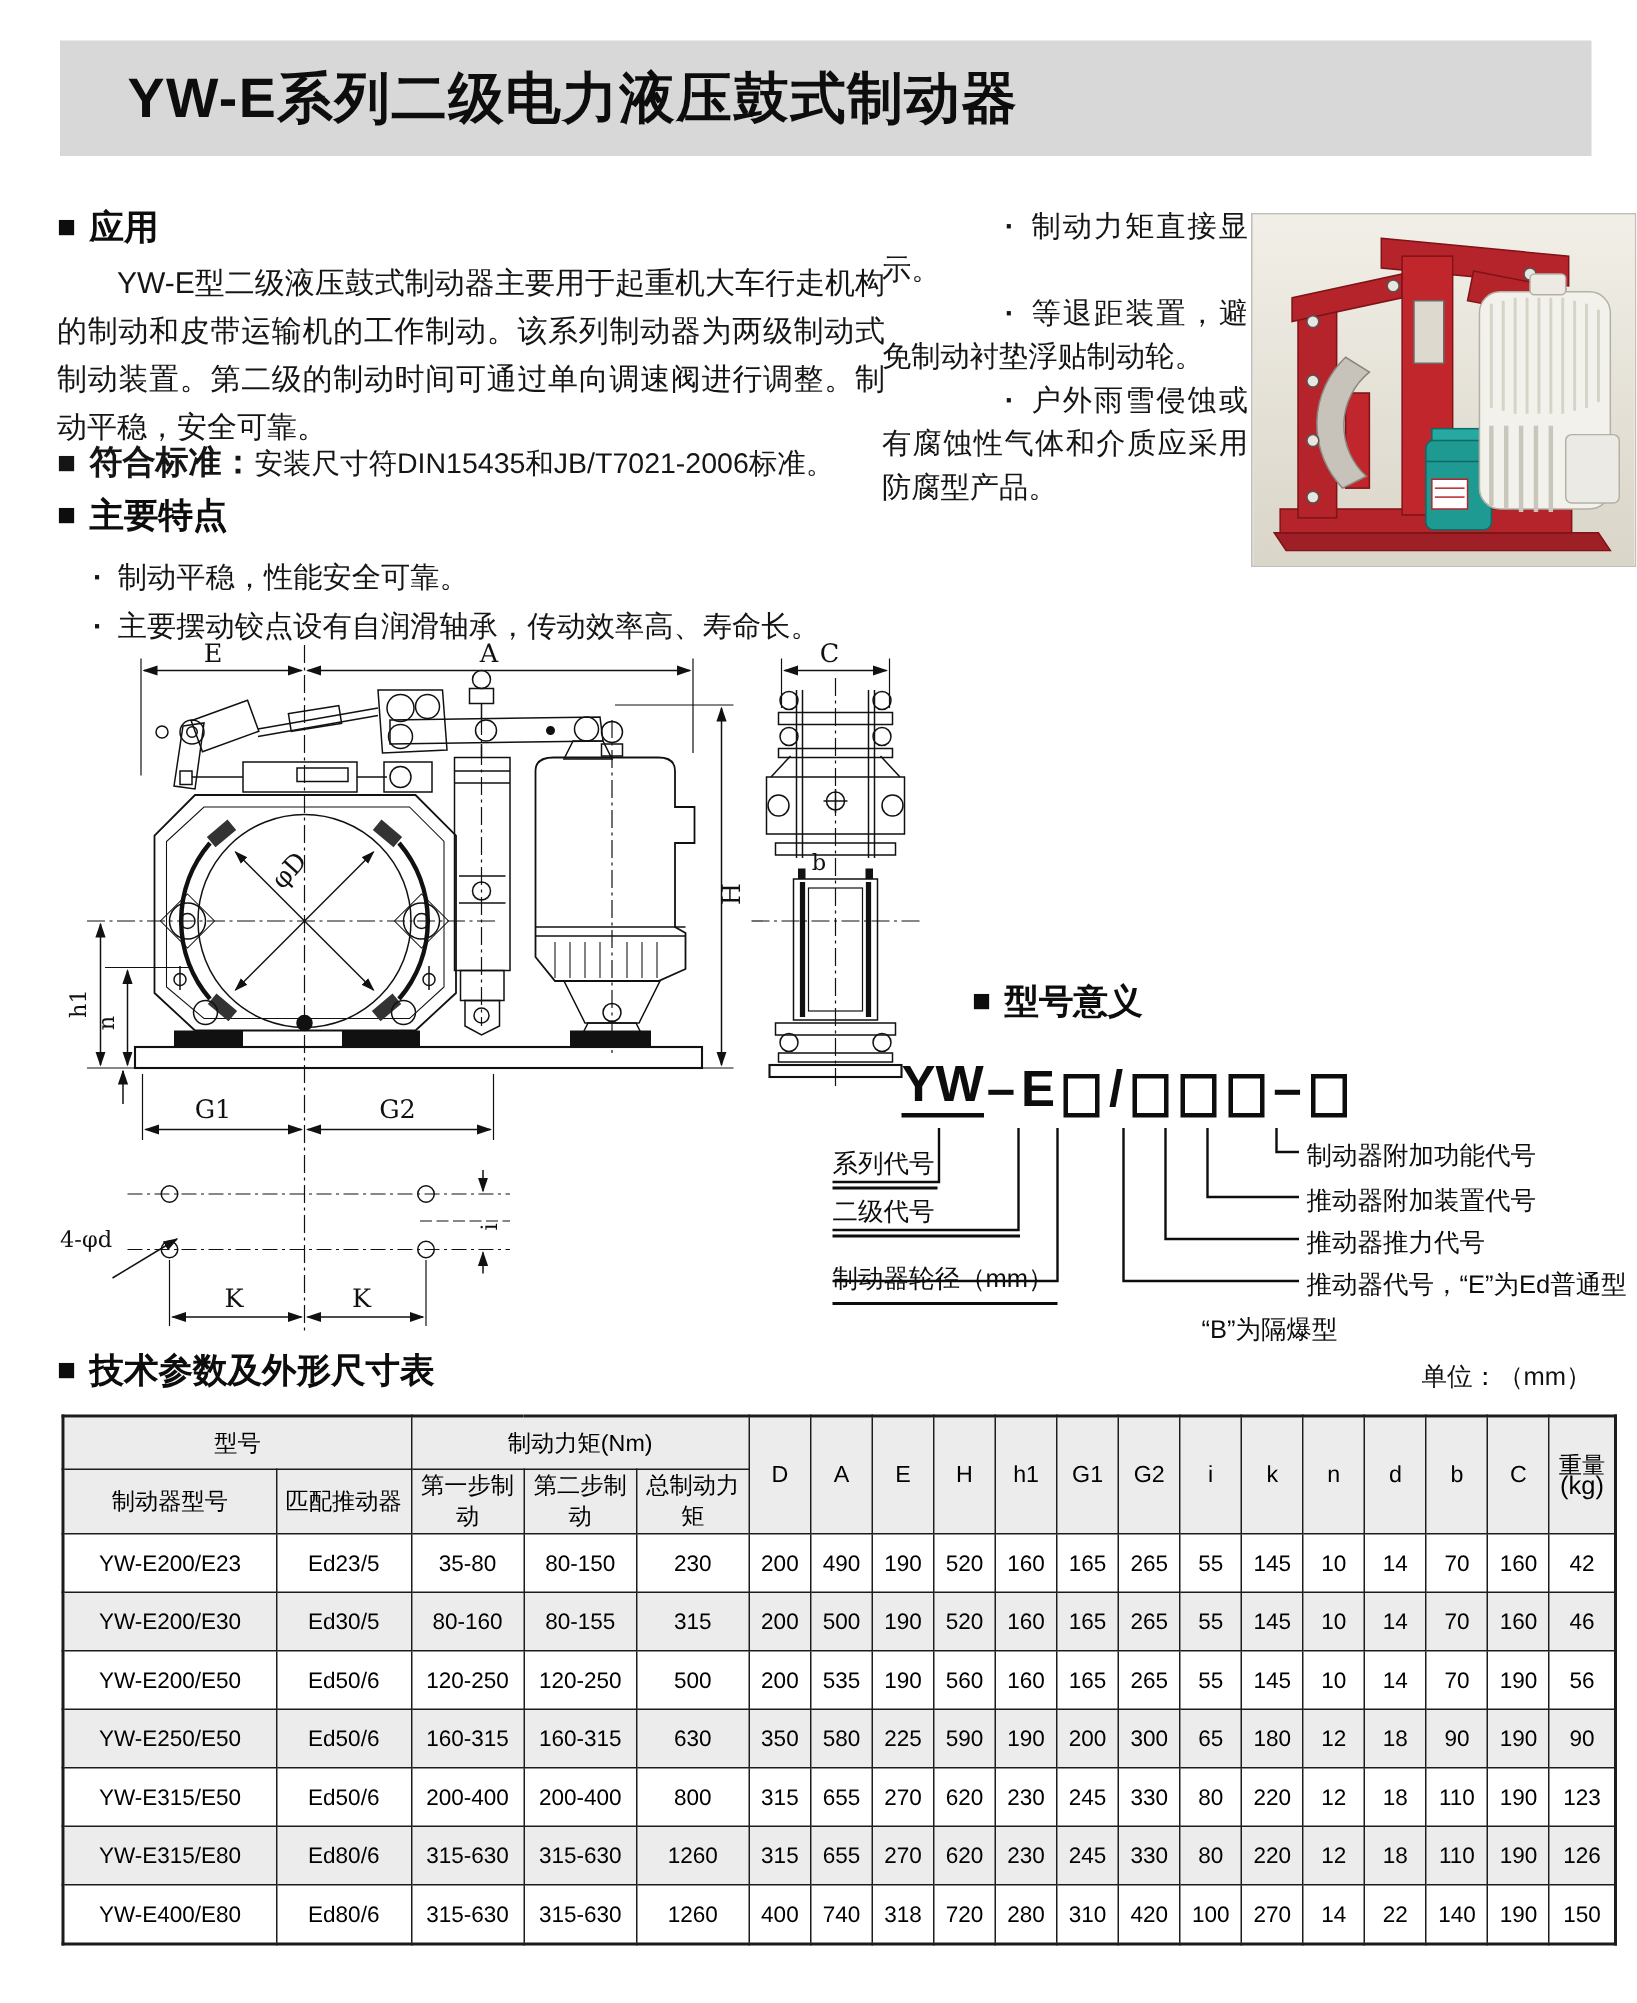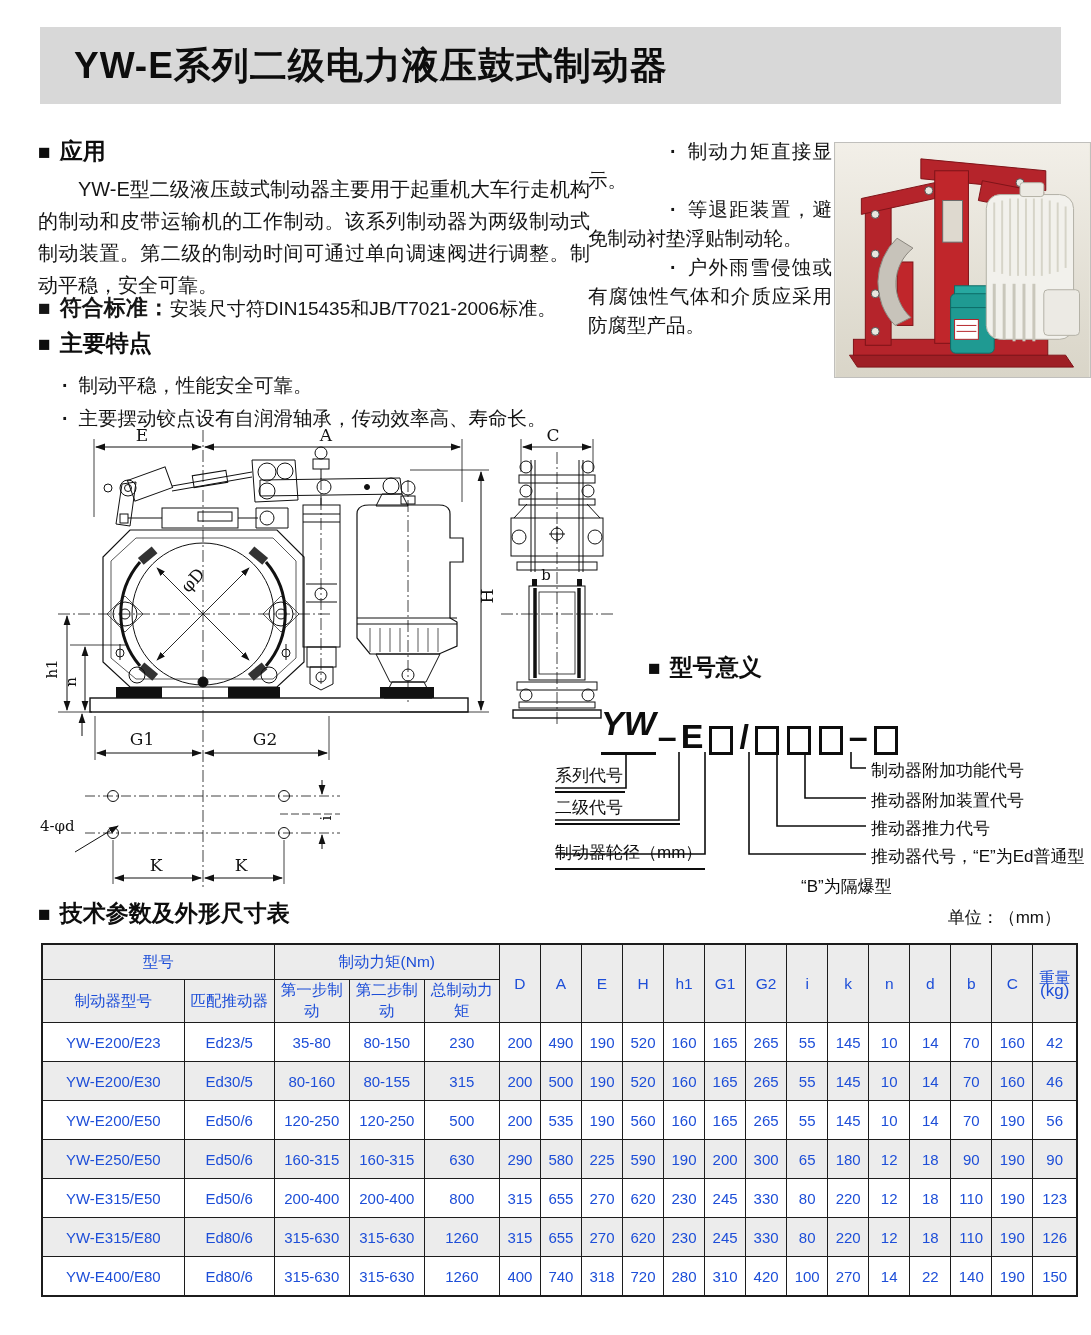--- a/index.html
+++ b/index.html
@@ -2,21 +2,21 @@
 <html style="--title-bar-bg: #d8d8d8; --table-shade: #ececec; --product-red: #b5242b; --product-teal: #1f9a92; --photo-bg: #ece8dc;"><head>
 <meta charset="utf-8">
 <style>
   html,body{margin:0;padding:0;background:#fff;}
   .page{position:relative;width:1091px;height:1335px;background:#fff;overflow:hidden;
         font-family:"Liberation Sans","DejaVu Sans",sans-serif;color:#151515;}
   .abs{position:absolute;}
   
   .title-bar{left:40px;top:27px;width:1021px;height:77px;background:var(--title-bar-bg,#d8d8d8);
              display:flex;align-items:center;}
-  .title-bar h1{margin:0 0 0 34px;font-size:37px;font-weight:bold;letter-spacing:1px;color:#0d0d0d;}
+  .title-bar h1{margin:0 0 0 45px;font-size:37px;font-weight:bold;letter-spacing:1px;color:#0d0d0d;}
   
   .h{display:flex;align-items:center;font-size:23px;font-weight:bold;color:#0d0d0d;}
   .sq{display:inline-block;font-size:21px;line-height:1;margin-right:9px;font-weight:bold;}
   .body-text{font-size:20px;line-height:32px;text-align:justify;color:#151515;}
   .indent{text-indent:2em;}
   .app{left:38px;top:136px;width:552px;}
   .app p{margin:6px 0 0 0;}
   .std{left:38px;top:293px;width:560px;font-size:19px;white-space:nowrap;}
   .std .hb{font-size:22px;font-weight:bold;}
   .feat{left:38px;top:328px;width:560px;}
@@ -33,31 +33,31 @@
   
   .drawing{left:30px;top:422px;width:665px;height:478px;}
   .drawing svg{display:block;width:100%;height:100%;}
   .dim{font-family:"DejaVu Serif","Liberation Serif",serif;font-size:17px;fill:#111;}
   .dims{font-family:"DejaVu Serif","Liberation Serif",serif;font-size:15px;fill:#111;}
   
   .model{left:553px;top:648px;width:538px;height:252px;}
   .model .h{position:absolute;left:95px;top:4px;}
   .code-row{position:absolute;left:48px;top:58px;display:flex;align-items:flex-end;
             font-size:34px;font-weight:bold;color:#0d0d0d;line-height:1;}
-  .code-row .u{border-bottom:3px solid #0d0d0d;padding-bottom:12px;font-style:italic;}
+  .code-row .u{border-bottom:3px solid #0d0d0d;padding-bottom:2px;}
   .code-row .seg{margin:0 2px;padding-bottom:2px;}
   .box{width:24px;height:29px;border:3px solid #0d0d0d;margin:0 4px;box-sizing:border-box;}
   .mlbl{position:absolute;font-size:17px;color:#0d0d0d;white-space:nowrap;}
   .mlbl.ul{border-bottom:2px solid #0d0d0d;padding-bottom:4px;}
   .model svg{position:absolute;left:0;top:0;width:538px;height:252px;}
   
   .specs-head{left:38px;top:898px;width:1023px;display:flex;justify-content:space-between;align-items:flex-end;}
   .unit{font-size:17px;color:#111;}
   .spec-table{position:absolute;left:41px;top:943px;width:1037px;border-collapse:collapse;
-              table-layout:fixed;font-size:15px;color:#1d4ed8;padding-left:40px;}
+              table-layout:fixed;font-size:15px;color:#000000;padding-left:40px;}
   .spec-table th,.spec-table td{border:1px solid #1c1c1c;text-align:center;vertical-align:middle;
               padding:0 1px;overflow:hidden;}
   .spec-table{border:2px solid #1c1c1c;}
   .spec-table thead th{height:34px;font-weight:normal;font-size:15.5px;background:var(--table-shade,#ececec);}
   .spec-table tbody td{height:38px;background:#fff;}
   .spec-table tbody tr:nth-child(even) td{background:var(--table-shade,#ececec);}
   .wkg{font-size:17px;line-height:12px;}
   .wtop{line-height:15px;}
 </style>
 </head>
@@ -522,21 +522,21 @@
           <td>70</td>
           <td>190</td>
           <td>56</td>
         </tr>
         <tr>
           <td>YW-E250/E50</td>
           <td>Ed50/6</td>
           <td>160-315</td>
           <td>160-315</td>
           <td>630</td>
-          <td>290</td>
+          <td>350</td>
           <td>580</td>
           <td>225</td>
           <td>590</td>
           <td>190</td>
           <td>200</td>
           <td>300</td>
           <td>65</td>
           <td>180</td>
           <td>12</td>
           <td>18</td>

